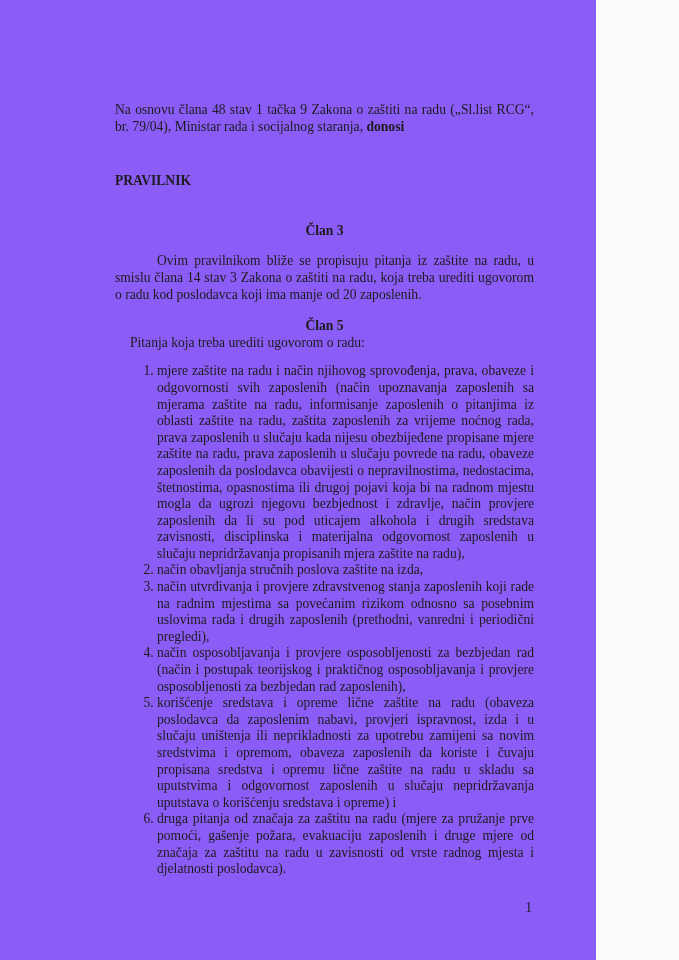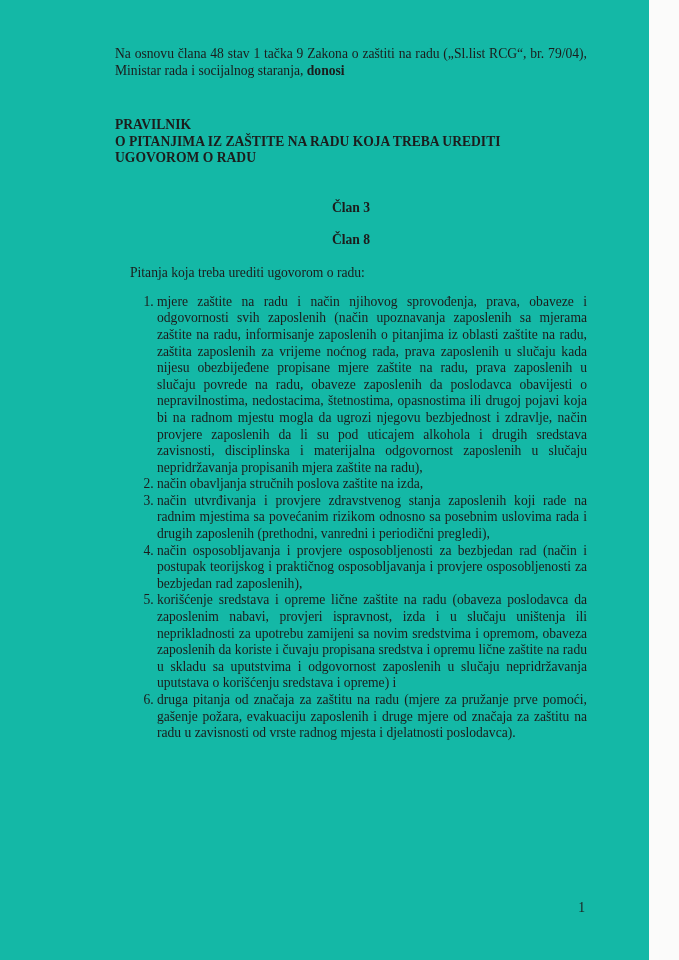--- a/index.html
+++ b/index.html
@@ -5,24 +5,24 @@
   * { margin: 0; padding: 0; box-sizing: border-box; }
   html, body { width: 679px; height: 960px; }
   body {
     background: #fbfbfa;
     font-family: "Liberation Serif", "DejaVu Serif", serif;
     color: #1c1c1c;
     -webkit-font-smoothing: antialiased;
   }
   .page {
     position: relative;
-    width: 649px;
+    width: 596px;
     height: 960px;
-    padding: 46px 62px 40px 115px;
-    background: #14b8a6;
+    padding: 102px 62px 40px 115px;
+    background: #8b5cf6;
     overflow: hidden;
   }
   p, li, h1, h2 {
     font-size: 13.6px;
     line-height: 16.6px;
     font-weight: normal;
   }
   .intro { text-align: justify; }
   .doc-title {
     margin-top: 38px;
@@ -34,21 +34,20 @@
     font-weight: bold;
   }
   .clan-heading.first { margin-top: 33px; }
   .clan-heading.second { margin-top: 15px; }
   .article-body {
     margin-top: 14px;
     text-align: justify;
     text-indent: 42px;
   }
   .lead {
-    margin-top: 17px;
     text-align: justify;
     text-indent: 15px;
   }
   ol.items {
     margin-top: 12px;
     padding-left: 42px;
     list-style: decimal outside;
   }
   ol.items li {
     text-align: justify;
@@ -63,27 +62,27 @@
 </style>
 </head>
 <body>
 
 <div class="page">
 
   <p class="intro"><span>Na osnovu člana 48 stav 1 tačka 9 Zakona o zaštiti na radu („Sl.list RCG“, br. 79/04), Ministar rada i socijalnog staranja, </span><b>donosi</b></p>
 
   <h1 class="doc-title">
     <span class="title-line">PRAVILNIK</span>
-    <span class="title-line">O PITANJIMA IZ ZAŠTITE NA RADU KOJA TREBA UREDITI UGOVOROM O RADU</span>
   </h1>
 
   <h2 class="clan-heading first">Član 3</h2>
 
+  <p class="article-body">Ovim pravilnikom bliže se propisuju pitanja iz zaštite na radu, u smislu člana 14 stav 3 Zakona o zaštiti na radu, koja treba urediti ugovorom o radu kod poslodavca koji ima manje od 20 zaposlenih.</p>
 
-  <h2 class="clan-heading second">Član 8</h2>
+  <h2 class="clan-heading second">Član 5</h2>
 
   <p class="lead">Pitanja koja treba urediti ugovorom o radu:</p>
 
   <ol class="items">
     <li>mjere zaštite na radu i način njihovog sprovođenja, prava, obaveze i odgovornosti svih zaposlenih (način upoznavanja zaposlenih sa mjerama zaštite na radu, informisanje zaposlenih o pitanjima iz oblasti zaštite na radu, zaštita zaposlenih za vrijeme noćnog rada, prava zaposlenih u slučaju kada nijesu obezbijeđene propisane mjere zaštite na radu, prava zaposlenih u slučaju povrede na radu, obaveze zaposlenih da poslodavca obavijesti o nepravilnostima, nedostacima, štetnostima, opasnostima ili drugoj pojavi koja bi na radnom mjestu mogla da ugrozi njegovu bezbjednost i zdravlje, način provjere zaposlenih da li su pod uticajem alkohola i drugih sredstava zavisnosti, disciplinska i materijalna odgovornost zaposlenih u slučaju nepridržavanja propisanih mjera zaštite na radu),</li>
     <li>način obavljanja stručnih poslova zaštite na izda,</li>
     <li>način utvrđivanja i provjere zdravstvenog stanja zaposlenih koji rade na radnim mjestima sa povećanim rizikom odnosno sa posebnim uslovima rada i drugih zaposlenih (prethodni, vanredni i periodični pregledi),</li>
     <li>način osposobljavanja i provjere osposobljenosti za bezbjedan rad (način i postupak teorijskog i praktičnog osposobljavanja i provjere osposobljenosti za bezbjedan rad zaposlenih),</li>
     <li>korišćenje sredstava i opreme lične zaštite na radu (obaveza poslodavca da zaposlenim nabavi, provjeri ispravnost, izda i u slučaju uništenja ili neprikladnosti za upotrebu zamijeni sa novim sredstvima i opremom, obaveza zaposlenih da koriste i čuvaju propisana sredstva i opremu lične zaštite na radu u skladu sa uputstvima i odgovornost zaposlenih u slučaju nepridržavanja uputstava o korišćenju sredstava i opreme) i</li>
     <li>druga pitanja od značaja za zaštitu na radu (mjere za pružanje prve pomoći, gašenje požara, evakuaciju zaposlenih i druge mjere od značaja za zaštitu na radu u zavisnosti od vrste radnog mjesta i djelatnosti poslodavca).</li>

